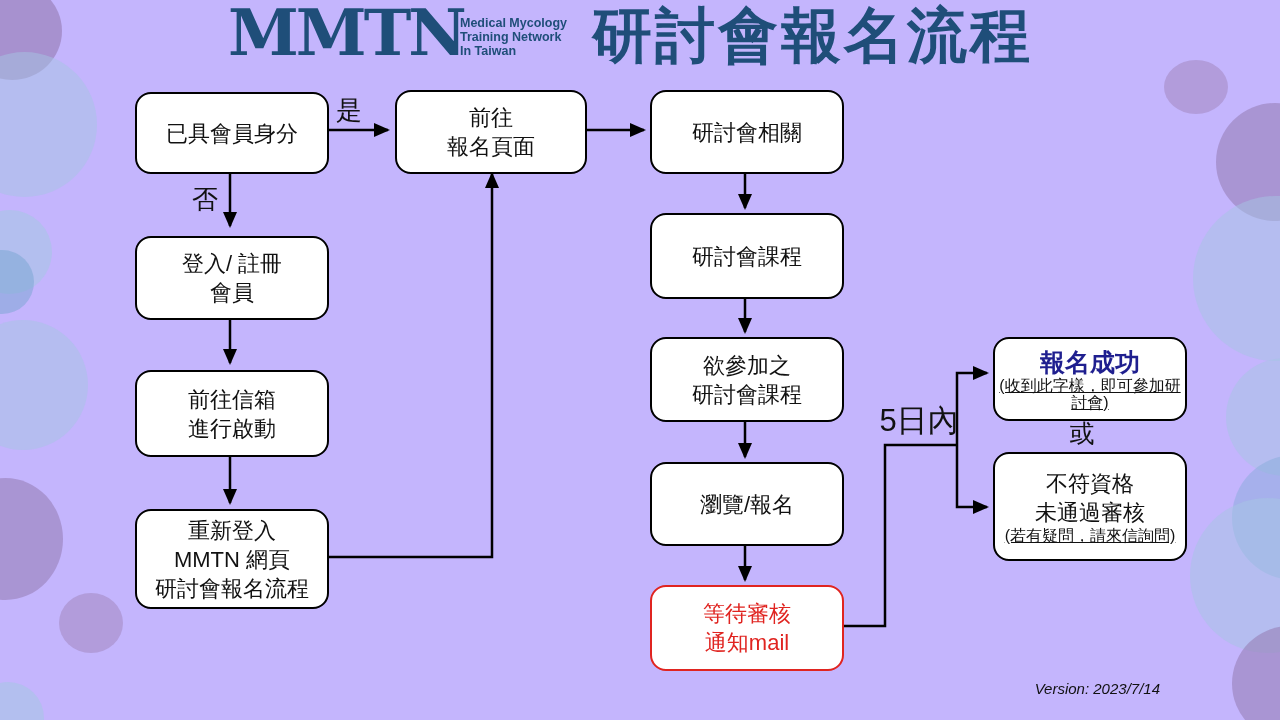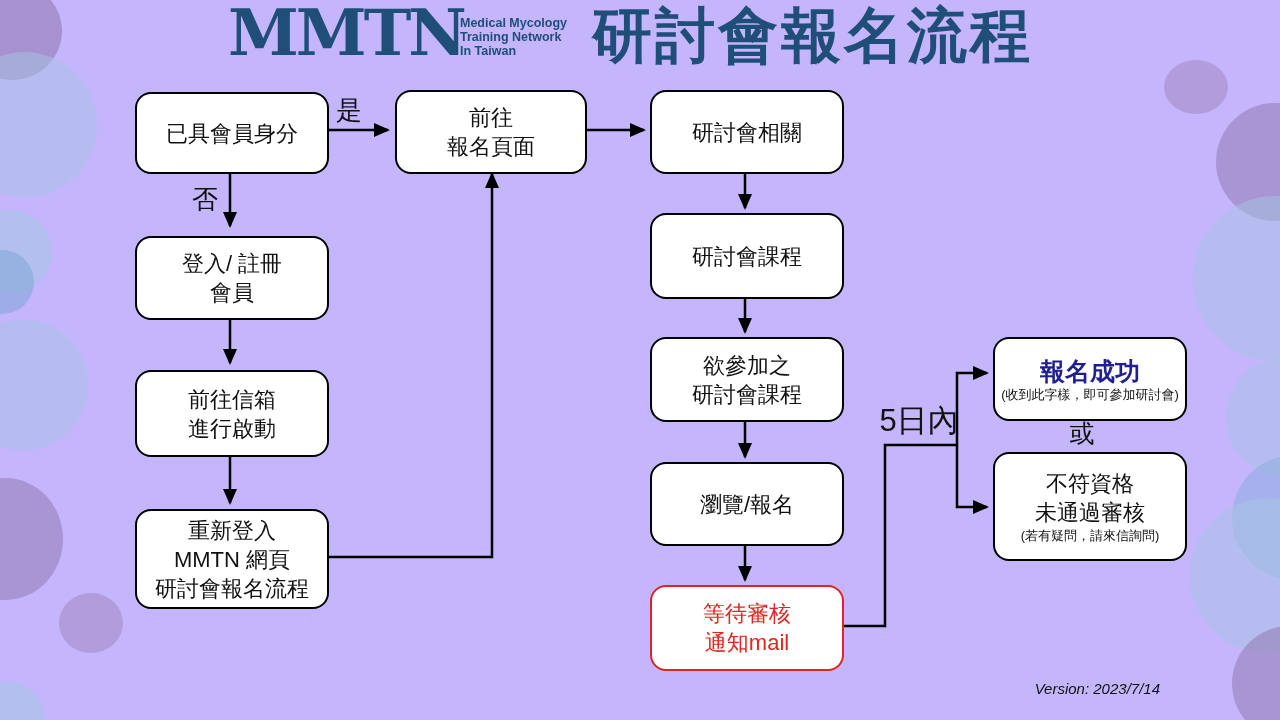--- a/index.html
+++ b/index.html
@@ -9,21 +9,21 @@
   }
   .decor{position:absolute;border-radius:50%;}
   #wires{position:absolute;left:0;top:0;z-index:1;pointer-events:none;}
   .node{
     position:absolute;z-index:2;background:#ffffff;border:2.5px solid #000;border-radius:16px;
     display:flex;flex-direction:column;align-items:center;justify-content:center;
     font-size:22px;line-height:29px;text-align:center;color:#111;
   }
   .node.red{border-color:#e02420;color:#e02420;}
   .success-title{font-size:25px;line-height:30px;font-weight:bold;color:#1f1f8f;}
-  .small-note{font-size:13px;line-height:17px;color:#111;}
+  .small-note{font-size:16px;line-height:17px;color:#111;text-decoration:underline;}
   .edge-label{position:absolute;z-index:3;font-size:26px;line-height:30px;color:#111;text-align:center;}
   #logo-text{
     position:absolute;left:228px;top:0px;z-index:2;font-family:"DejaVu Serif","Liberation Serif",serif;
     font-weight:bold;font-size:64px;line-height:66px;letter-spacing:-3px;color:#1f4e79;
   }
   #logo-tagline{
     position:absolute;left:460px;top:16px;z-index:2;font-size:12.5px;line-height:14px;
     font-weight:bold;color:#1f4e79;
   }
   #page-title{

